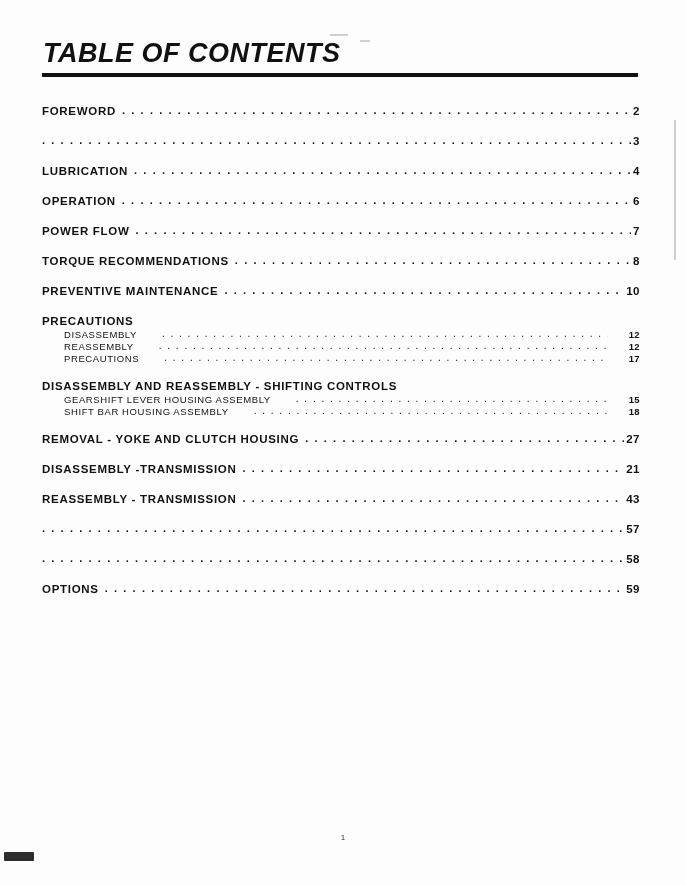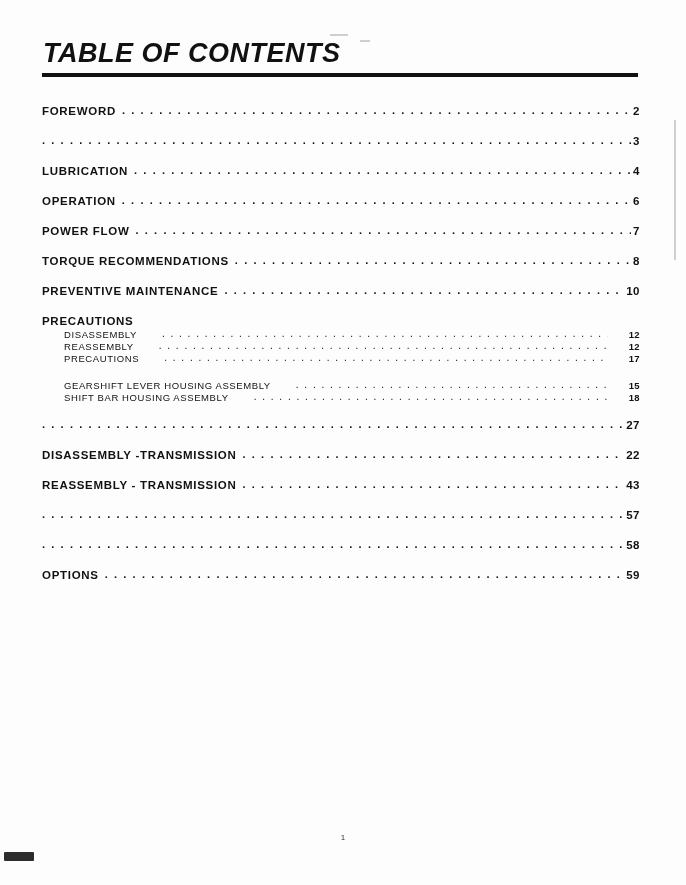--- a/index.html
+++ b/index.html
@@ -201,40 +201,42 @@
           <span class="page-num">12</span>
         </div>
         <div class="sub-entry">
           <span class="label">PRECAUTIONS</span>
           <span class="leader">. . . . . . . . . . . . . . . . . . . . . . . . . . . . . . . . . . . . . . . . . . . . . . . . . . . . . . . . . . . . . . . . . . . . . . . . . . . . . . . . . . . . . . . . . . . . . . . .</span>
           <span class="page-num">17</span>
         </div>
       </div>
 
       <div class="group tight">
+        <div class="group-head">DISASSEMBLY AND REASSEMBLY - SHIFTING CONTROLS</div>
         <div class="sub-entry">
           <span class="label">GEARSHIFT LEVER HOUSING ASSEMBLY</span>
           <span class="leader">. . . . . . . . . . . . . . . . . . . . . . . . . . . . . . . . . . . . . . . . . . . . . . . . . . . . . . . . . . . . . . . . . . . . . . . . . . . . . . . . . . . . . . . . . . . . . . . .</span>
           <span class="page-num">15</span>
         </div>
         <div class="sub-entry">
           <span class="label">SHIFT BAR HOUSING ASSEMBLY</span>
           <span class="leader">. . . . . . . . . . . . . . . . . . . . . . . . . . . . . . . . . . . . . . . . . . . . . . . . . . . . . . . . . . . . . . . . . . . . . . . . . . . . . . . . . . . . . . . . . . . . . . . .</span>
           <span class="page-num">18</span>
         </div>
       </div>
 
       <div class="entry">
+        <span class="label">REMOVAL - YOKE AND CLUTCH HOUSING</span>
         <span class="leader">. . . . . . . . . . . . . . . . . . . . . . . . . . . . . . . . . . . . . . . . . . . . . . . . . . . . . . . . . . . . . . . . . . . . . . . . . . . . . . . . . . . . . . . . . . . . . . . .</span>
         <span class="page-num">27</span>
       </div>
       <div class="entry">
         <span class="label">DISASSEMBLY -TRANSMISSION</span>
         <span class="leader">. . . . . . . . . . . . . . . . . . . . . . . . . . . . . . . . . . . . . . . . . . . . . . . . . . . . . . . . . . . . . . . . . . . . . . . . . . . . . . . . . . . . . . . . . . . . . . . .</span>
-        <span class="page-num">22</span>
+        <span class="page-num">21</span>
       </div>
       <div class="entry">
         <span class="label">REASSEMBLY - TRANSMISSION</span>
         <span class="leader">. . . . . . . . . . . . . . . . . . . . . . . . . . . . . . . . . . . . . . . . . . . . . . . . . . . . . . . . . . . . . . . . . . . . . . . . . . . . . . . . . . . . . . . . . . . . . . . .</span>
         <span class="page-num">43</span>
       </div>
       <div class="entry">
         <span class="leader">. . . . . . . . . . . . . . . . . . . . . . . . . . . . . . . . . . . . . . . . . . . . . . . . . . . . . . . . . . . . . . . . . . . . . . . . . . . . . . . . . . . . . . . . . . . . . . . .</span>
         <span class="page-num">57</span>
       </div>

